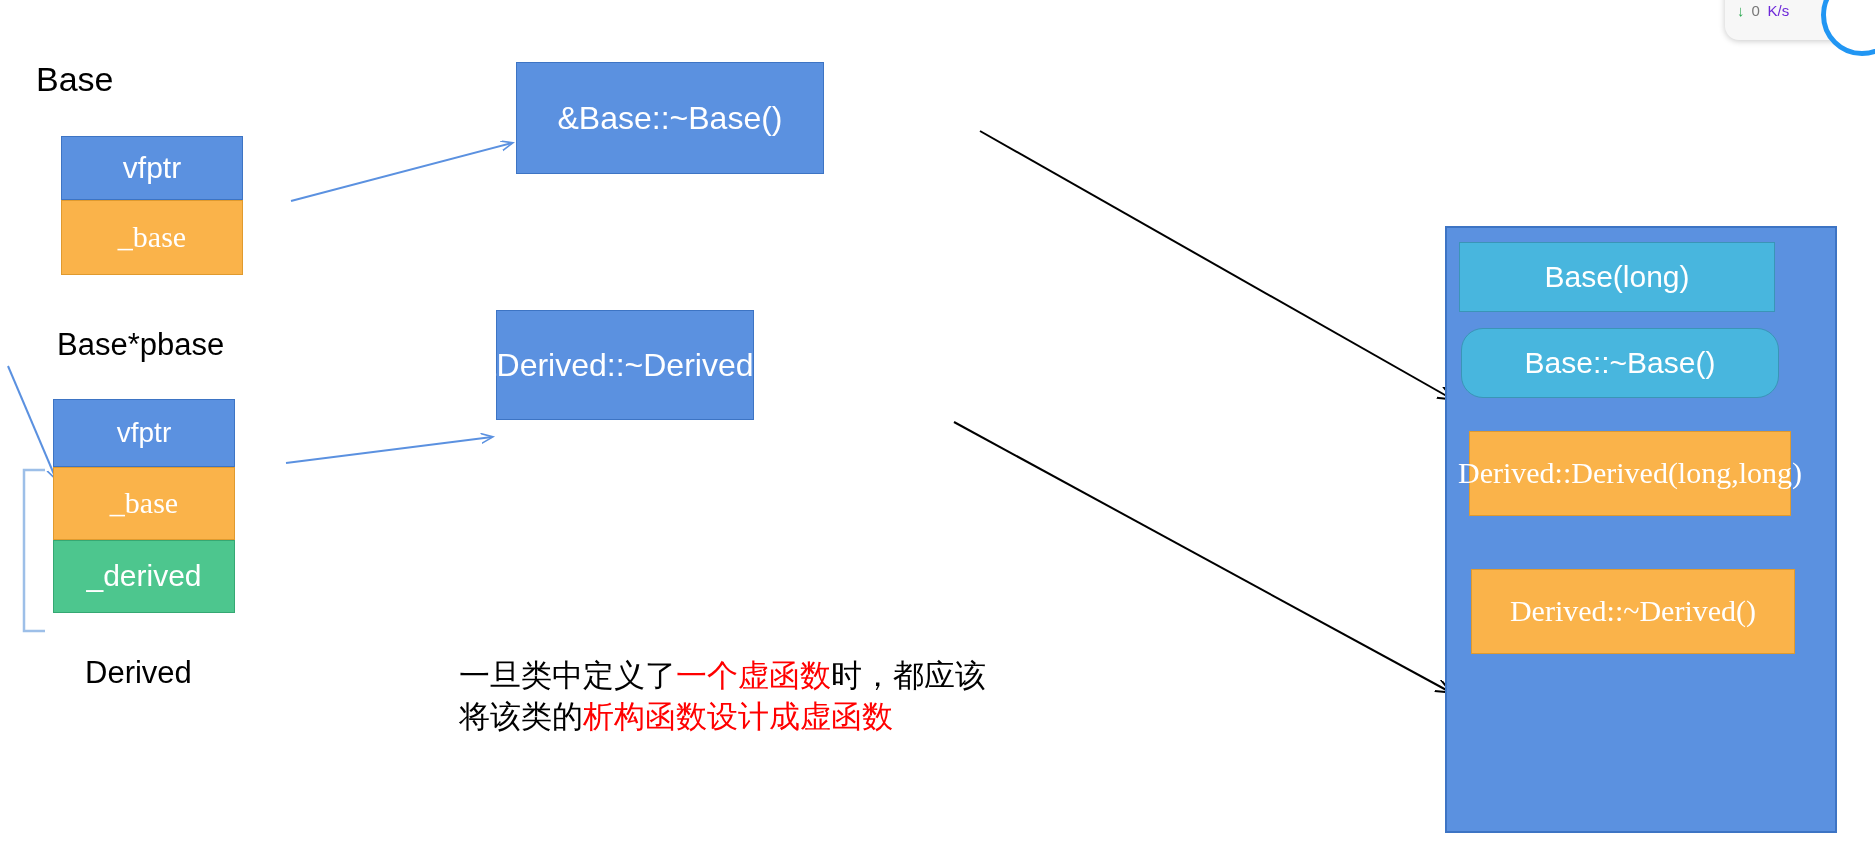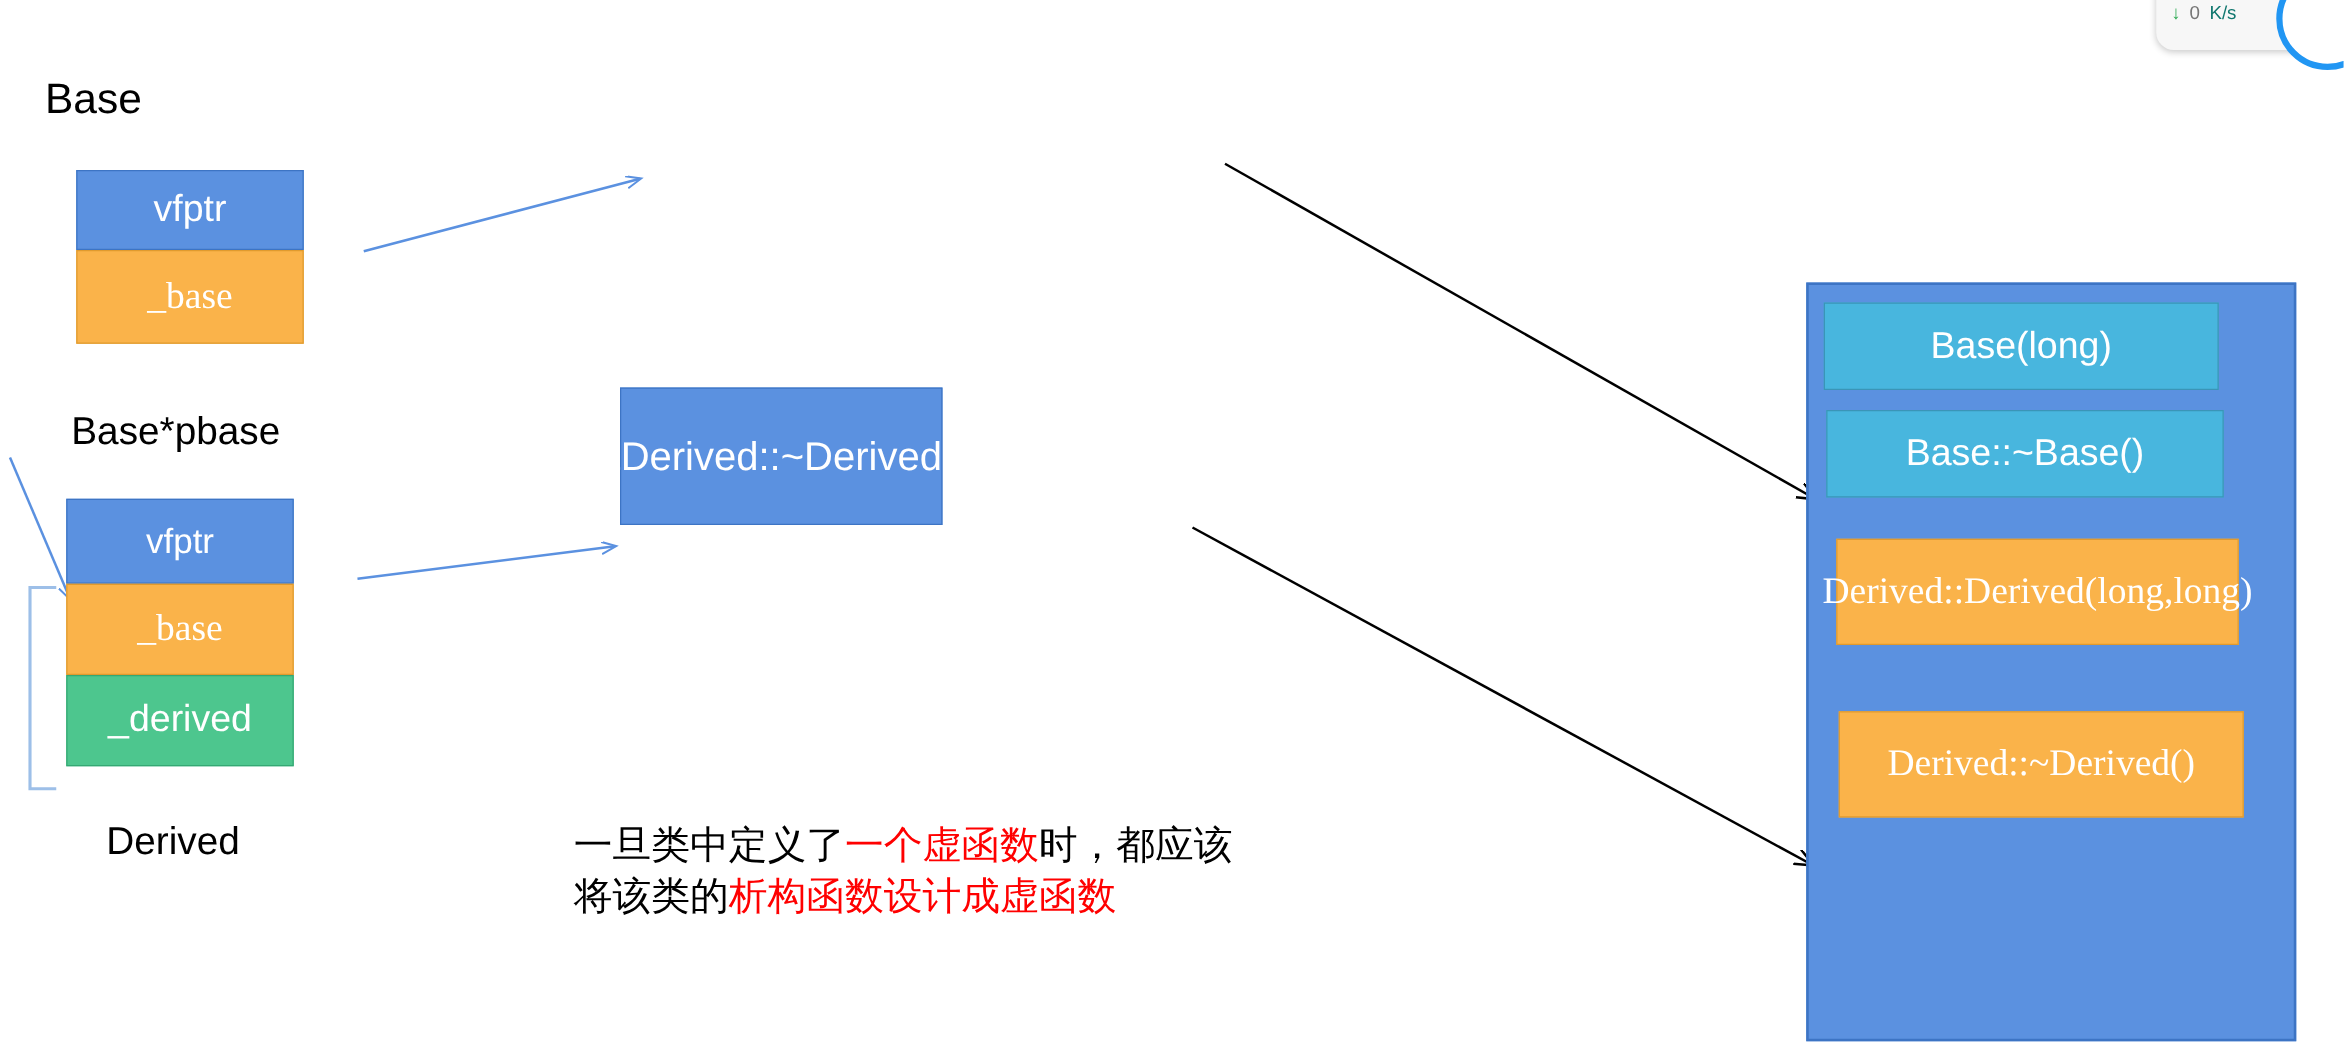--- a/index.html
+++ b/index.html
@@ -85,21 +85,21 @@
     position: absolute;
     left: 12px;
     display: flex;
     align-items: center;
     gap: 7px;
     white-space: nowrap;
   }
   #netspeed .row.down { top: 36px; }
   #netspeed .arrow-down { color: #2faa54; font-size: 15px; }
   #netspeed .val  { color: #777; min-width: 9px; }
-  #netspeed .unit { color: #0f766e; }
+  #netspeed .unit { color: #6d28d9; }
 
   #blue-ring {
     position: absolute;
     right: -28px;
     top: -26px;
     width: 72px;
     height: 72px;
     border-radius: 50%;
     border: 5px solid #2196f3;
     background: #ffffff;
@@ -151,26 +151,27 @@
   <div class="plain-label" style="left:57px; top:327px; font-size:31px;">Base*pbase</div>
 
   <div>
     <div class="cell cell-blue" style="left:53px; top:399px; width:182px; height:68px; font-size:28px;">vfptr</div>
     <div class="cell cell-orange" style="left:53px; top:467px; width:182px; height:73px; font-size:30px;">_base</div>
     <div class="cell cell-green" style="left:53px; top:540px; width:182px; height:73px; font-size:30px;text-align:right;">_derived</div>
   </div>
 
   <div class="plain-label" style="left:85px; top:655px; font-size:31px;">Derived</div>
 
+  <div class="cell cell-blue" style="left:516px; top:62px; width:308px; height:112px; font-size:32px;">&amp;Base::~Base()</div>
 
   <div class="cell cell-blue" style="left:496px; top:310px; width:258px; height:110px; font-size:32px;">&amp;Derived::~Derived()</div>
 
   <div id="vtable-panel">
     <div class="cell cell-lightblue" style="left:12px; top:14px; width:316px; height:70px; font-size:30px;">Base(long)</div>
-    <div class="cell cell-lightblue" style="left:14px; top:100px; width:318px; height:70px; font-size:30px;">Base::~Base()</div>
+    <div class="cell cell-lightblue" style="left:14px; top:100px; width:318px; height:70px; font-size:30px;border-radius:22px;">Base::~Base()</div>
     <div class="cell cell-orange" style="left:22px; top:203px; width:322px; height:85px; font-size:30px; padding:0 4px;">Derived::Derived(long,long)</div>
     <div class="cell cell-orange" style="left:24px; top:341px; width:324px; height:85px; font-size:30px;">Derived::~Derived()</div>
   </div>
 
   <div id="note">
     <div>
       <span>一旦类中定义了</span><span class="hl">一个虚函数</span><span>时，都应该</span>
     </div>
     <div>
       <span>将该类的</span><span class="hl">析构函数设计成虚函数</span>

